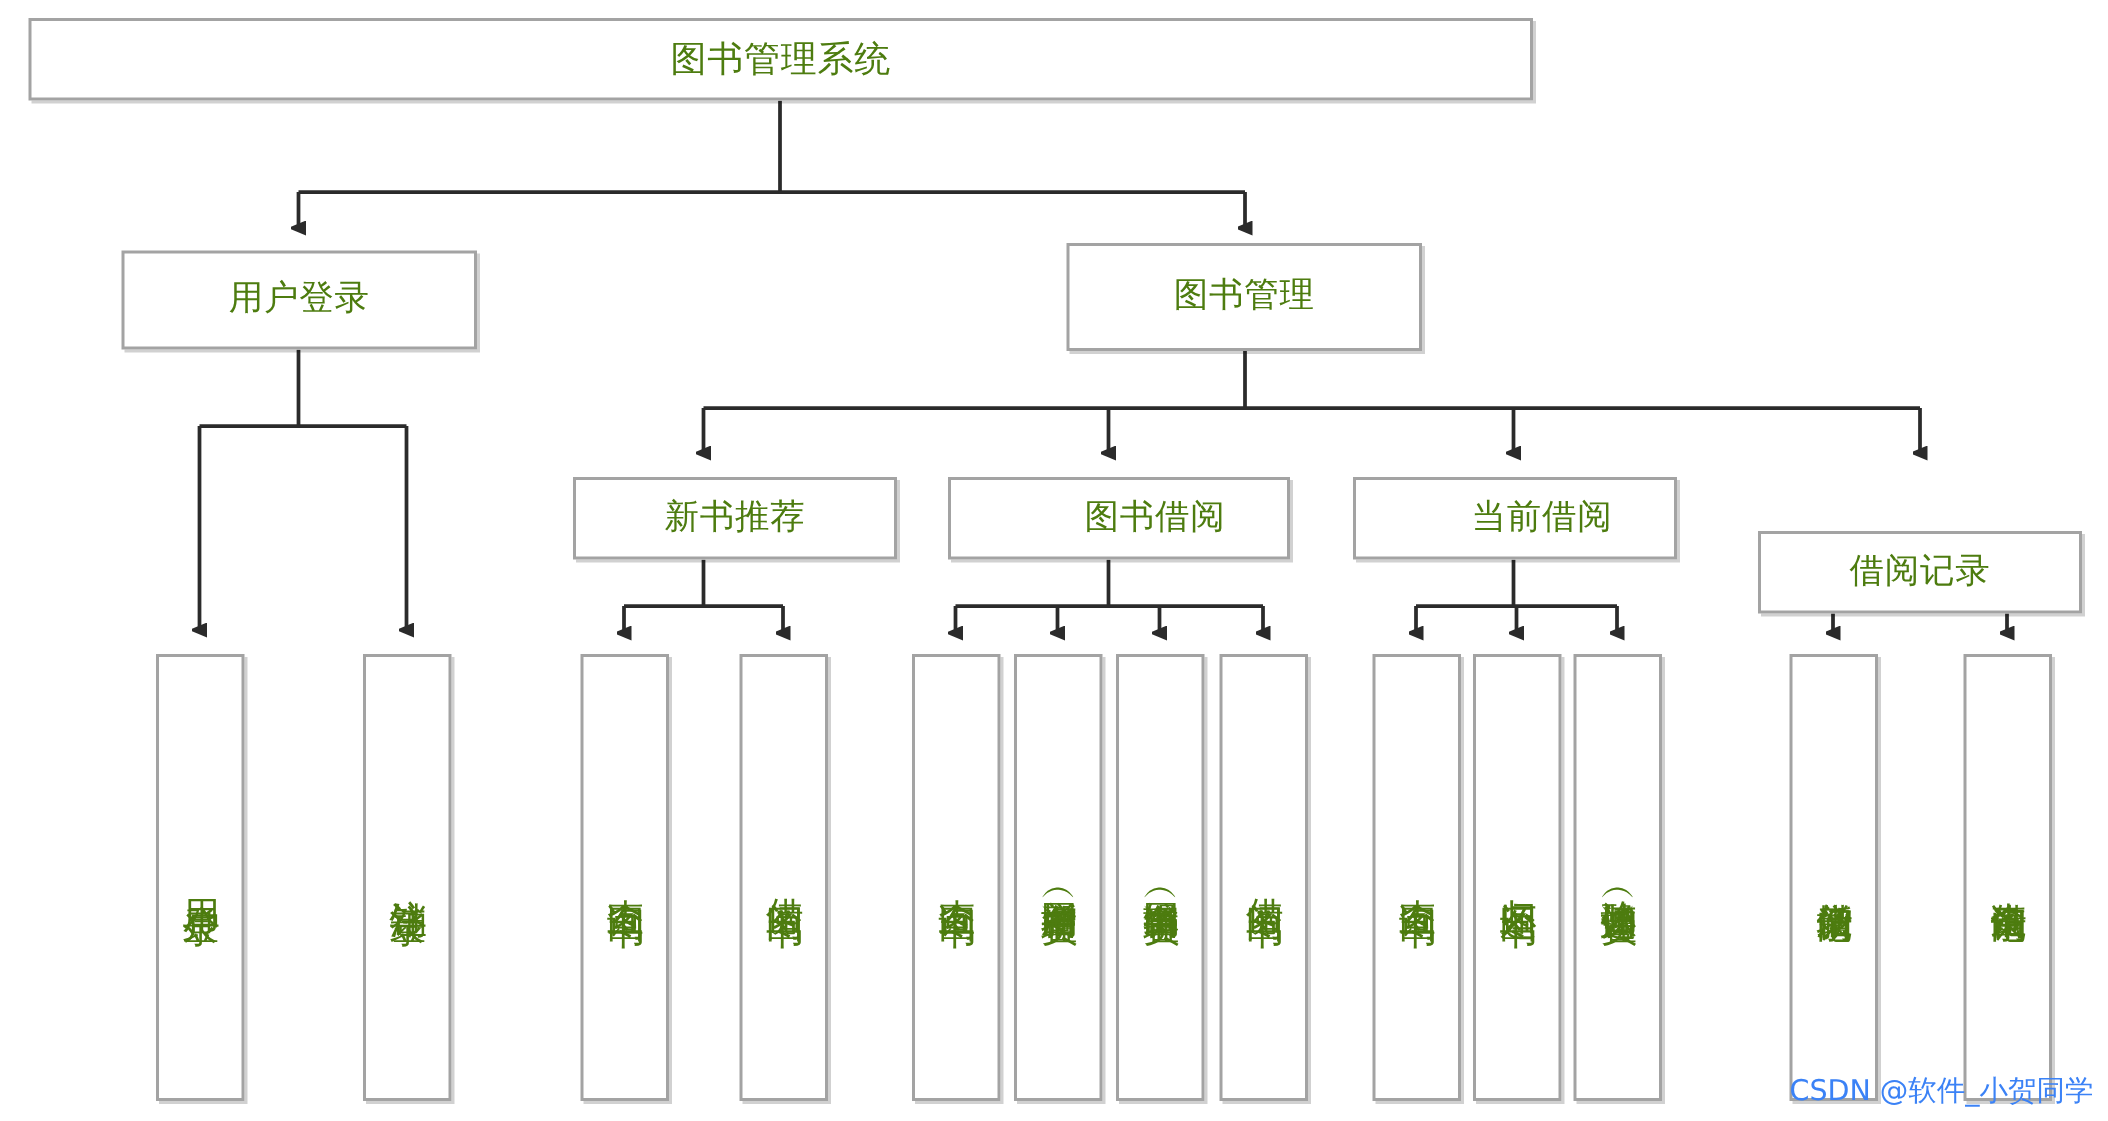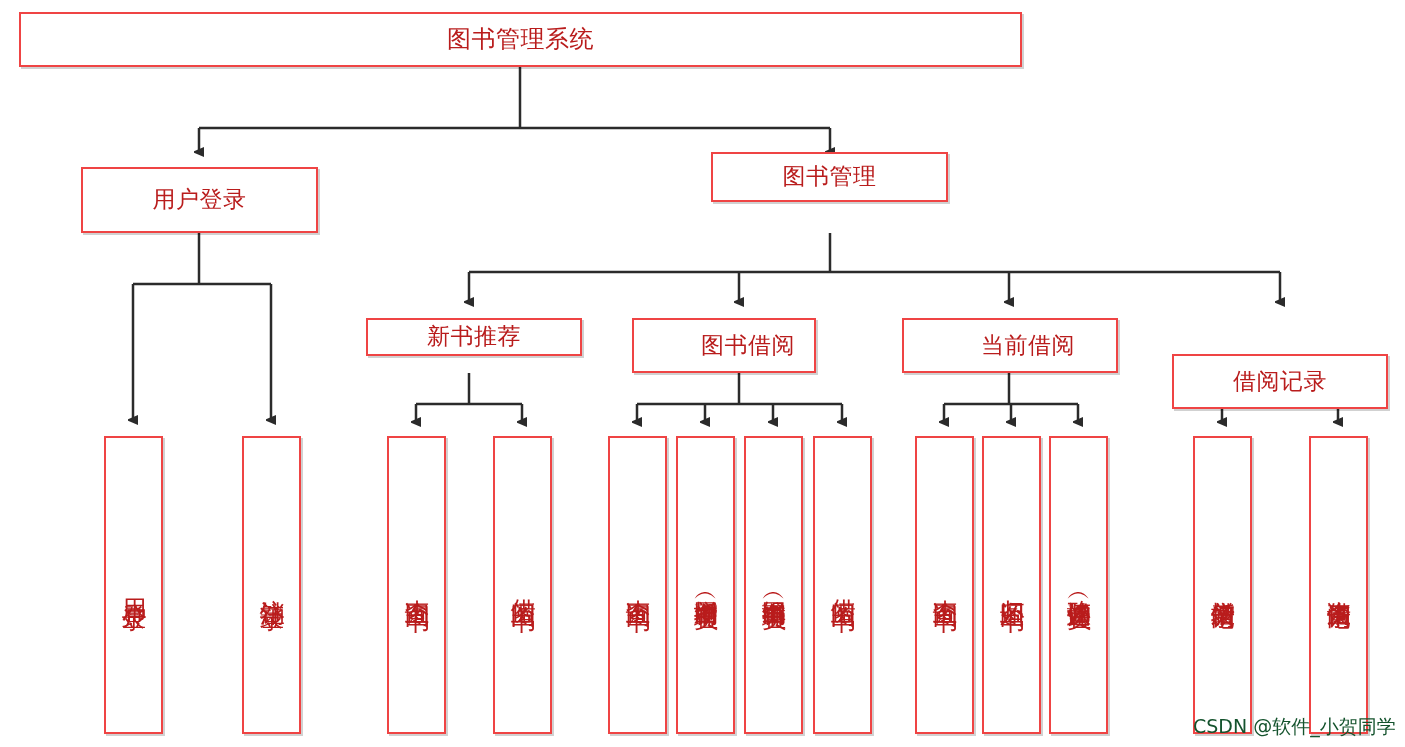--- a/index.html
+++ b/index.html
@@ -13,23 +13,23 @@
   #canvas {
     position: relative;
     width: 1405px;
     height: 747px;
     background: #ffffff;
     overflow: hidden;
   }
   .node {
     position: absolute;
     box-sizing: border-box;
-    border: 2px solid #ef4444;
+    border: 2px solid #a3a3a3;
     background: #ffffff;
-    color: #b91c1c;
+    color: #4d7c0f;
     display: flex;
     align-items: center;
     justify-content: center;
     box-shadow: 2px 2px 0 rgba(0,0,0,0.18);
   }
   .node-label {
     display: block;
     line-height: 1.18;
     letter-spacing: 0.5px;
     white-space: nowrap;
@@ -65,21 +65,21 @@
     top: 0;
     width: 1405px;
     height: 747px;
     pointer-events: none;
   }
   .watermark {
     position: absolute;
     left: 1193px;
     top: 714px;
     font-size: 19px;
-    color: #14532d;
+    color: #3b82f6;
     white-space: nowrap;
     font-family: "DejaVu Sans", "Liberation Sans", sans-serif;
   }
 </style>
 </head>
 <body>
 
 <div id="canvas">
 
   <svg class="edges" viewBox="0 0 1405 747">
@@ -133,28 +133,28 @@
     <path d="M1338,404 L1338,422" stroke="#2b2b2b" stroke-width="2.5" fill="none" marker-end="url(#arrow)"></path>
   </svg>
 
   <div class="node h-node root" style="left:19px; top:12px; width:1003px; height:55px;">
     <span class="node-label">图书管理系统</span>
   </div>
 
   <div class="node h-node" style="left:81px; top:167px; width:237px; height:66px;">
     <span class="node-label">用户登录</span>
   </div>
-  <div class="node h-node" style="left:711px; top:152px; width:237px; height:50px;">
+  <div class="node h-node" style="left:711px; top:162px; width:237px; height:72px;">
     <span class="node-label">图书管理</span>
   </div>
 
-  <div class="node h-node" style="left:366px; top:318px; width:216px; height:38px;justify-content:center;">
+  <div class="node h-node" style="left:382px; top:318px; width:216px; height:55px;justify-content:center;">
     <span class="node-label">新书推荐</span>
   </div>
-  <div class="node h-node" style="left:632px; top:318px; width:184px; height:55px;padding-left:48px;">
+  <div class="node h-node" style="left:632px; top:318px; width:228px; height:55px;padding-left:48px;">
     <span class="node-label">图书借阅</span>
   </div>
   <div class="node h-node" style="left:902px; top:318px; width:216px; height:55px;padding-left:36px;">
     <span class="node-label">当前借阅</span>
   </div>
   <div class="node h-node" style="left:1172px; top:318px; width:216px; height:55px;margin-top:36px;">
     <span class="node-label">借阅记录</span>
   </div>
 
   <div class="node v-node" style="left:104px; top:436px; width:59px; height:298px;">

